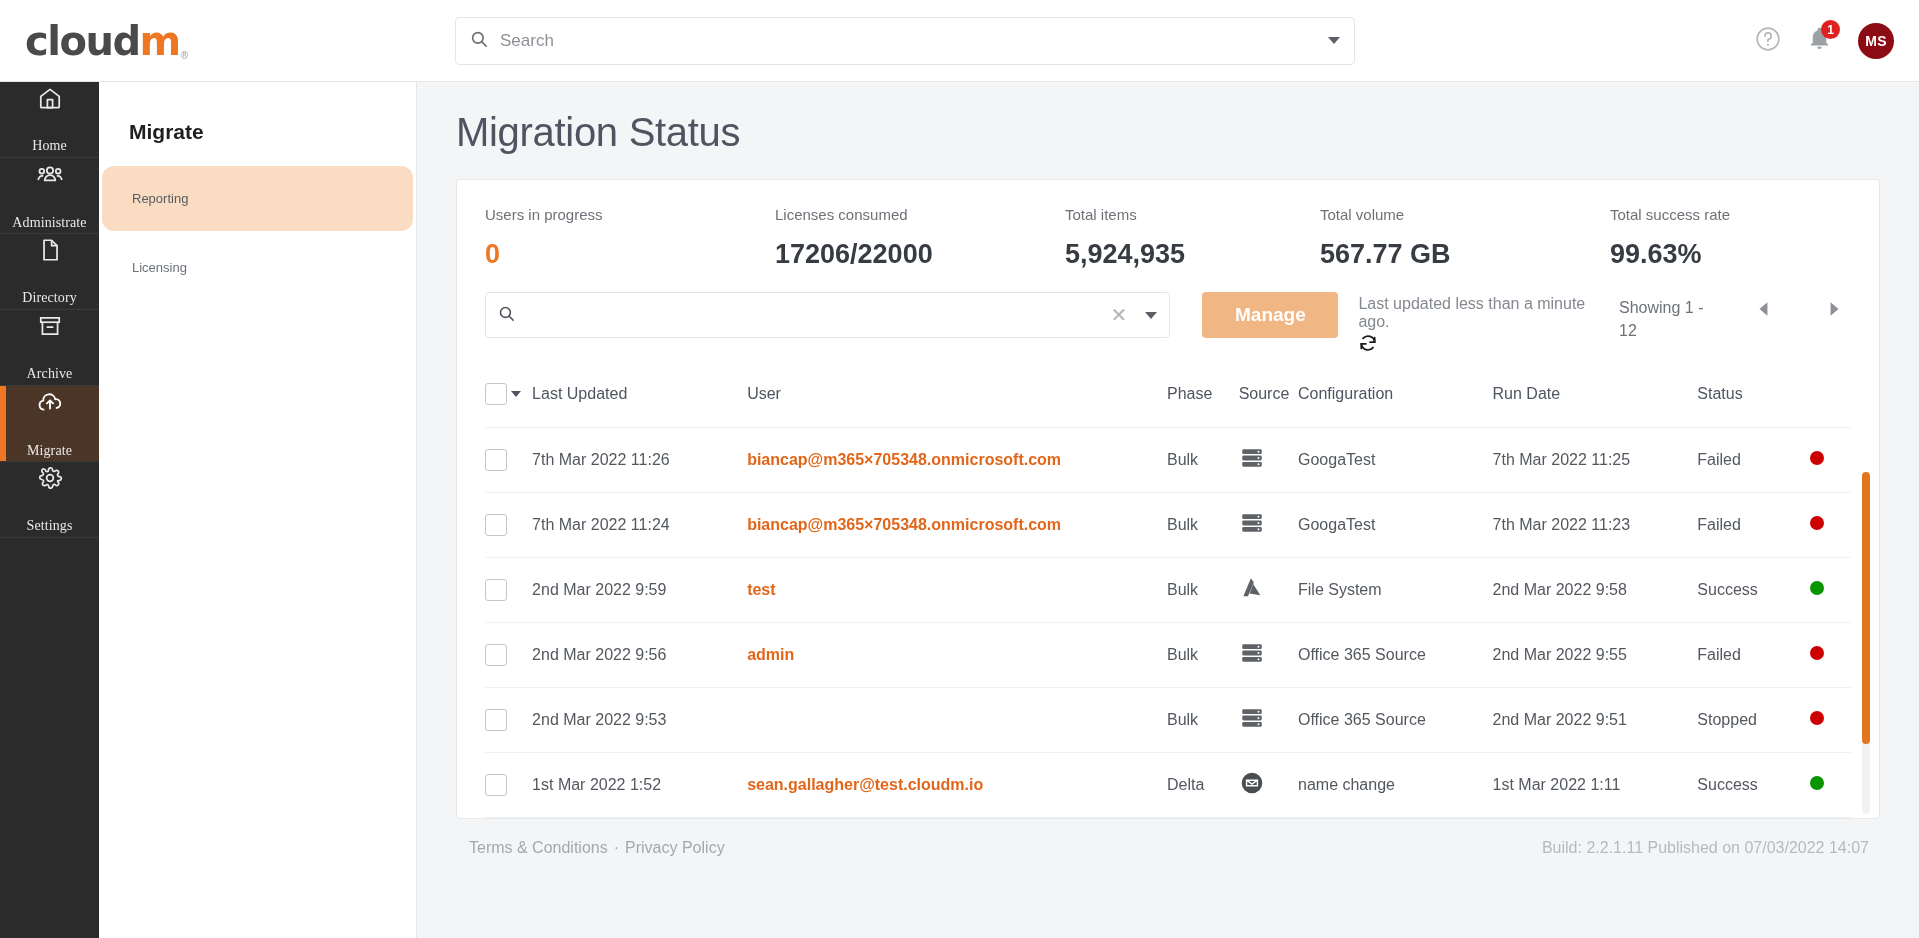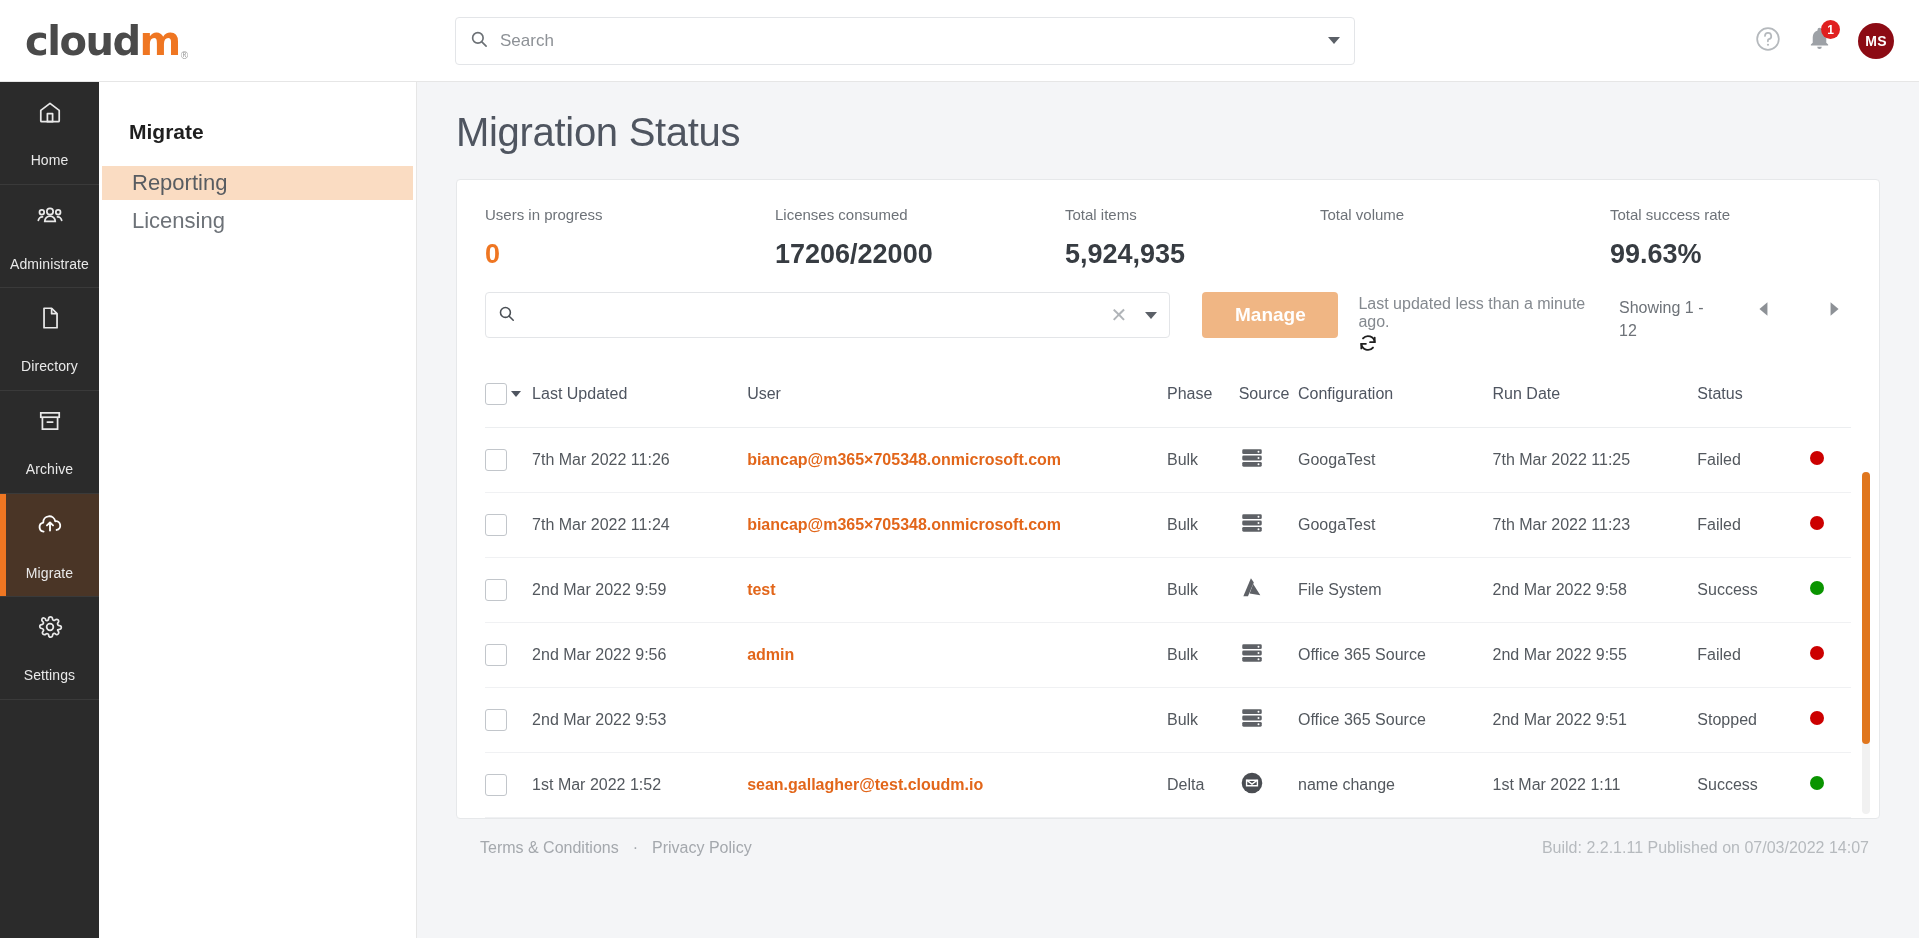--- a/index.html
+++ b/index.html
@@ -50,35 +50,35 @@
     display: flex; align-items: center; justify-content: center;
     font-size: 14px; font-weight: 700; cursor: pointer; letter-spacing: .3px;
   }
 
   
   .body { flex: 1; display: flex; min-height: 0; }
 
   
   .rail { width: 99px; min-width: 99px; background: #2b2b2b; display: flex; flex-direction: column; }
   .rail-item {
-    height: 103px; display: flex; flex-direction: column; align-items: center; justify-content: center;
-    gap: 23px; color: #e9e9e9; cursor: pointer; border-bottom: 1px solid #3a3a3a; position: relative;
+    height: 76px; display: flex; flex-direction: column; align-items: center; justify-content: center;
+    gap: 23px; color: #e9e9e9; cursor: pointer; border-bottom: 1px solid #3a3a3a; position: relative; font-family: Liberation Serif, serif;
   }
   .rail-item .rlabel { font-size: 14px; letter-spacing: .1px; }
   .rail-item.active { background: #4a3526; }
   .rail-item.active::before {
     content: ""; position: absolute; left: 0; top: 0; bottom: 0; width: 6px; background: #ef7622;
   }
 
   
   .subnav { width: 318px; min-width: 318px; background: #fff; border-right: 1px solid #e6e6e6; padding-top: 24px; }
   .subnav-title { font-size: 21px; font-weight: 700; color: #1f1f1f; padding: 14px 30px 22px 30px; }
   .subnav-item {
-    font-size: 22px; color: #6d7278; padding: 4px 30px; margin: 0 3px 4px 3px;
-    border-radius: 0; cursor: pointer;
+    font-size: 13px; color: #6d7278; padding: 25px 30px; margin: 0 3px 4px 3px;
+    border-radius: 12px; cursor: pointer;
   }
   .subnav-item.active { background: #fadcc2; color: #585c61; }
 
   
   .content { flex: 1; min-width: 0; display: flex; flex-direction: column; padding: 0 25px; overflow: hidden; }
   .page-title { font-size: 40px; color: #4f5560; font-weight: 400; margin: 28px 0 24px 14px; letter-spacing: -.3px; }
 
   .card {
     background: #fff; border: 1px solid #e6e8ea; border-radius: 4px;
     margin: 0 14px; flex: 0 0 auto; height: 640px; display: flex; flex-direction: column;
@@ -159,21 +159,21 @@
   .scroll-thumb {
     position: absolute; right: 9px; top: 292px; width: 8px; height: 272px;
     background: #e0761d; border-radius: 4px; cursor: pointer;
   }
 
   
   .footer {
     height: 58px; min-height: 58px; display: flex; align-items: center;
     padding: 0 25px; background: #f4f5f7;
   }
-  .footer-left { margin-left: 13px; display: flex; align-items: flex-end; gap: 14px; }
+  .footer-left { margin-left: 2px; display: flex; align-items: flex-end; gap: 6px; }
   .footer-link { font-size: 16px; color: #a4a8ad; cursor: pointer; }
   .footer-sep { font-size: 16px; color: #a4a8ad; }
   .footer-right { margin-left: auto; font-size: 16px; color: #b6babe; }
 </style>
 </head>
 <body>
 
 <div class="app">
 
   <div class="topbar">
@@ -305,20 +305,21 @@
           <div class="stat">
             <div class="stat-label">Licenses consumed</div>
             <div class="stat-value">17206/22000</div>
           </div>
           <div class="stat">
             <div class="stat-label">Total items</div>
             <div class="stat-value">5,924,935</div>
           </div>
           <div class="stat">
             <div class="stat-label">Total volume</div>
+            <div class="stat-value">567.77 GB</div>
           </div>
           <div class="stat">
             <div class="stat-label">Total success rate</div>
             <div class="stat-value">99.63%</div>
           </div>
         </div>
 
         <div class="toolbar">
           <div class="filter-box">
             <span>

